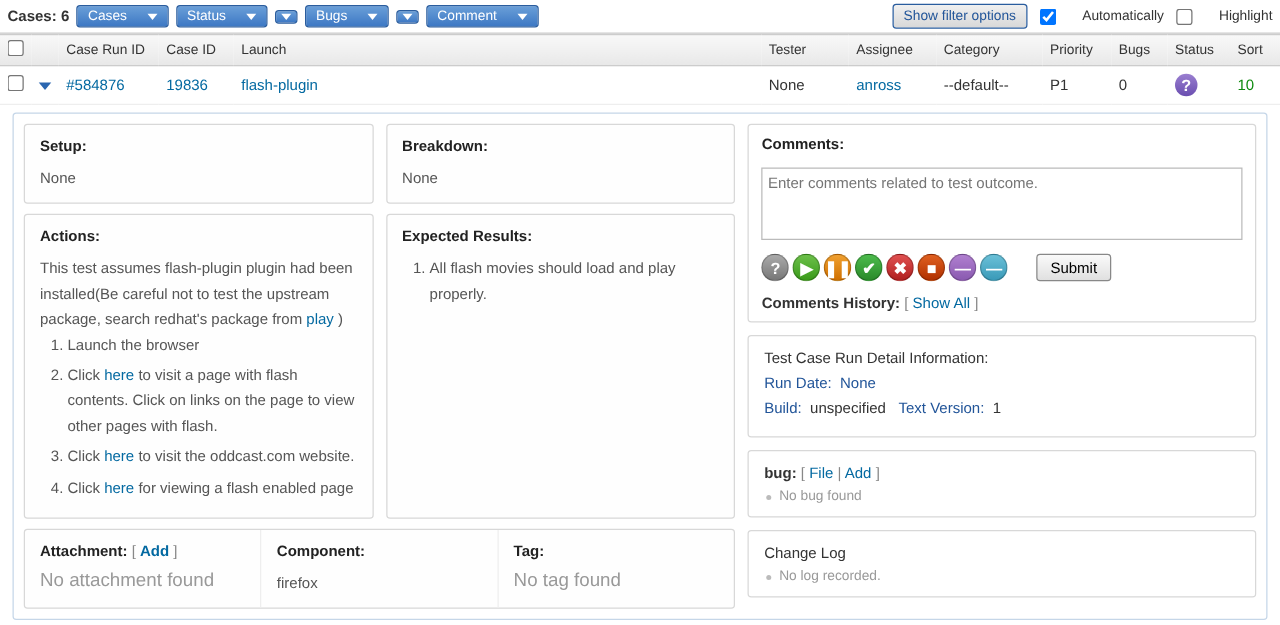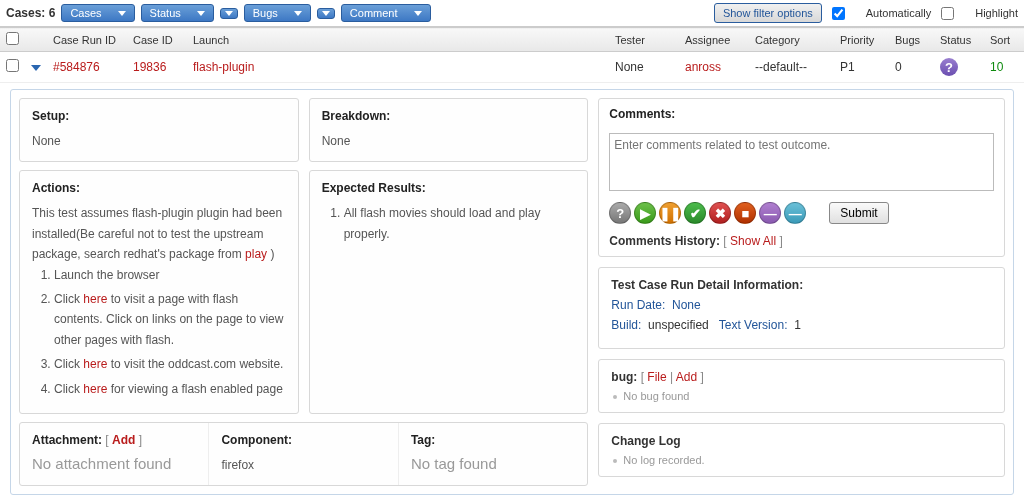--- a/index.html
+++ b/index.html
@@ -1,17 +1,17 @@
 <!DOCTYPE html>
 <html><head>
 <meta charset="utf-8">
 <style>
 *{box-sizing:border-box;margin:0;padding:0}
 body{font-family:Arial,Helvetica,sans-serif;font-size:12px;color:#333;background:#fff;width:1024px}
-a{color:#b91c1c;text-decoration:none}
+a{color:#0369a1;text-decoration:none}
 .toolbar{display:flex;align-items:center;gap:8px;padding:3px 6px;border-bottom:1px solid #ccc;background:#fff}
 .toolbar-left{display:flex;align-items:center;gap:6px}
 .cases-label{font-weight:bold}
 .dd{background:linear-gradient(#6a9fd8,#3d78c4);color:#fff;border:1px solid #2a5d9e;border-radius:3px;padding:2px 8px;font-size:11px;display:inline-flex;align-items:center;gap:16px;cursor:pointer}
 .dd .tri{width:0;height:0;border-left:4px solid transparent;border-right:4px solid transparent;border-top:5px solid #fff}
 .toolbar-right{margin-left:auto;display:flex;align-items:center;gap:10px}
 .show-filter{background:linear-gradient(#f0f0f0,#d8d8d8);border:1px solid #2a5d9e;border-radius:3px;padding:3px 8px;color:#225599;font-size:11px;cursor:pointer}
 .chk-label{display:flex;align-items:center;gap:21px;cursor:pointer;font-size:11px}
 table.grid{width:100%;border-collapse:collapse}
 table.grid th{background:linear-gradient(#f8f8f8,#e8e8e8);border-bottom:1px solid #ccc;border-top:1px solid #ccc;padding:4px 6px;text-align:left;font-weight:normal;color:#333;font-size:11px}
@@ -44,21 +44,21 @@
 .ai-x{background:linear-gradient(#e05050,#b02020)}
 .ai-stop{background:linear-gradient(#e06020,#b03000)}
 .ai-dash{background:linear-gradient(#b07fd0,#8a5ab0)}
 .ai-minus{background:linear-gradient(#6ac0d8,#3a9ab8)}
 .submit-btn{margin-left:20px;padding:3px 10px;border:1px solid #888;border-radius:3px;background:linear-gradient(#fafafa,#e0e0e0);cursor:pointer;font-size:12px}
 .hist{margin-top:10px;font-size:12px}
 .hist .brk{color:#888}
 .info-block{border:1px solid #d8d8d8;border-radius:3px;padding:10px 12px}
 .info-block .row-line{margin-bottom:6px;font-size:12px}
 .info-block .row-line .lbl{color:#225599}
-.sub-title{font-weight:bold;color:#333;margin-bottom:6px}
+.sub-title{font-weight:normal;color:#333;margin-bottom:6px}
 .bullet-note{color:#999;font-size:11px;padding-left:12px;position:relative}
 .bullet-note:before{content:"";width:4px;height:4px;border-radius:50%;background:#bbb;position:absolute;left:2px;top:5px}
 </style>
 </head>
 <body>
 
 <div class="toolbar">
   <div class="toolbar-left">
     <span class="cases-label">
       <span>Cases:</span>

